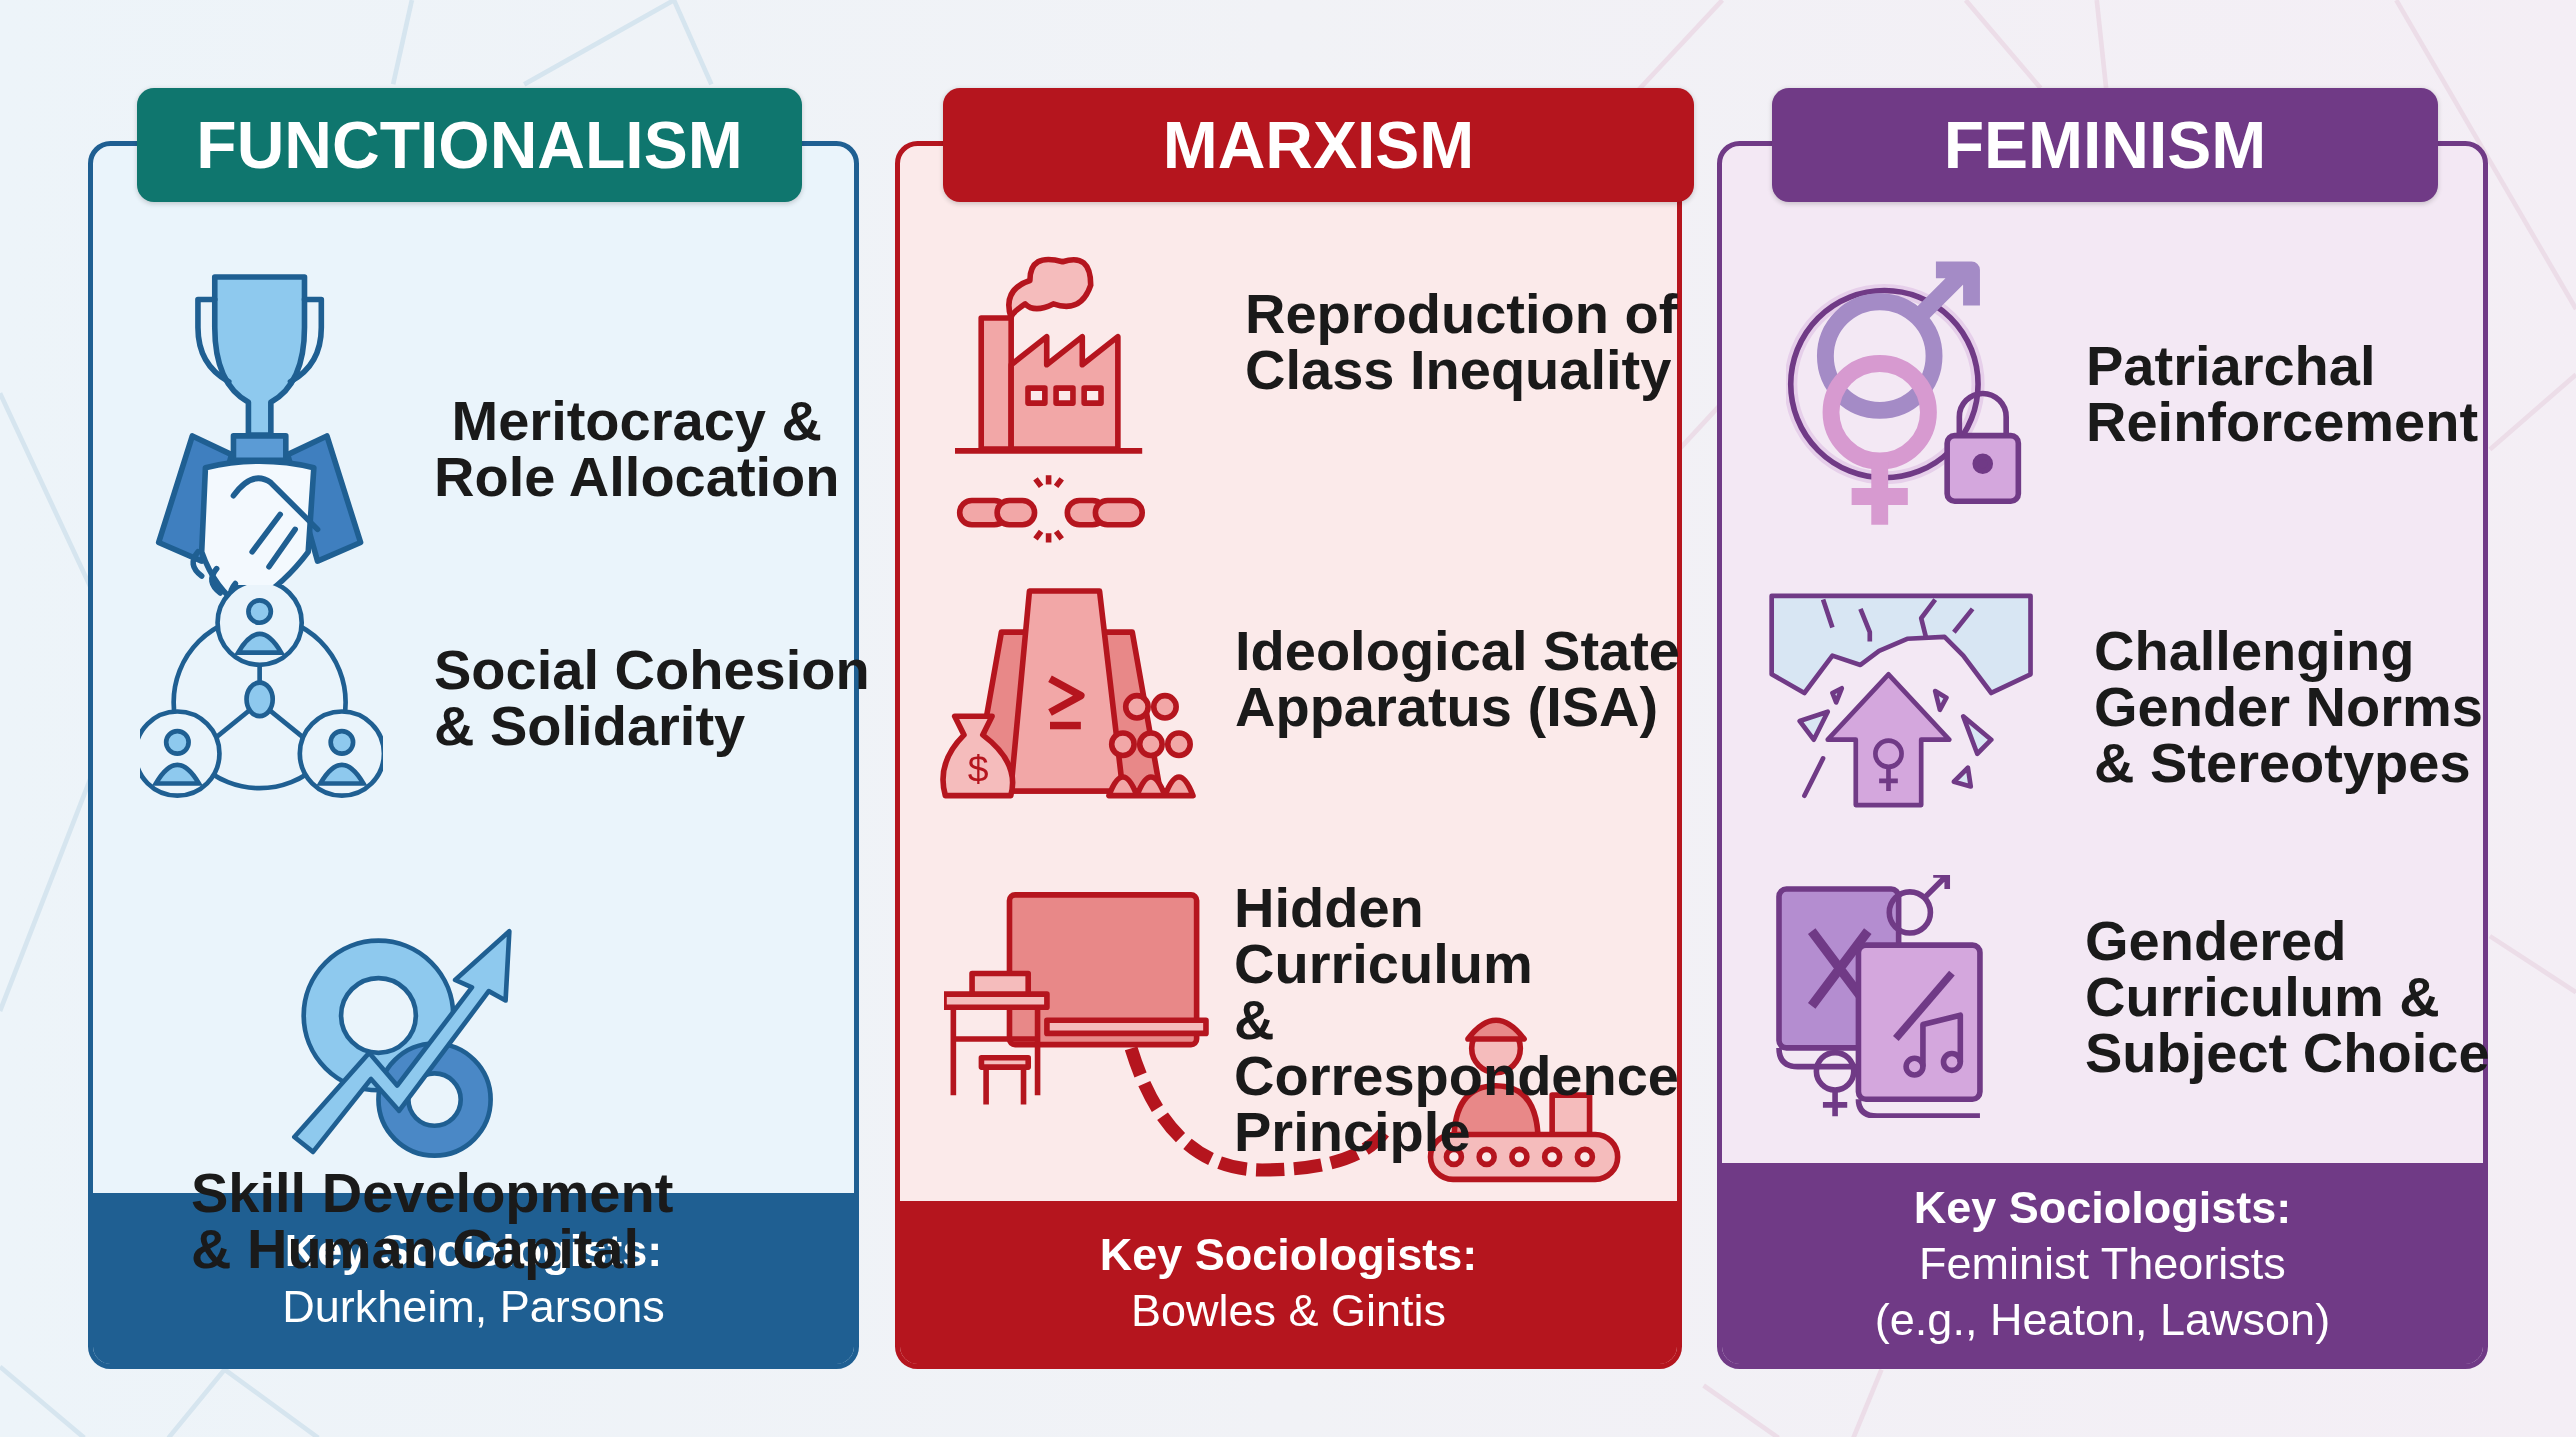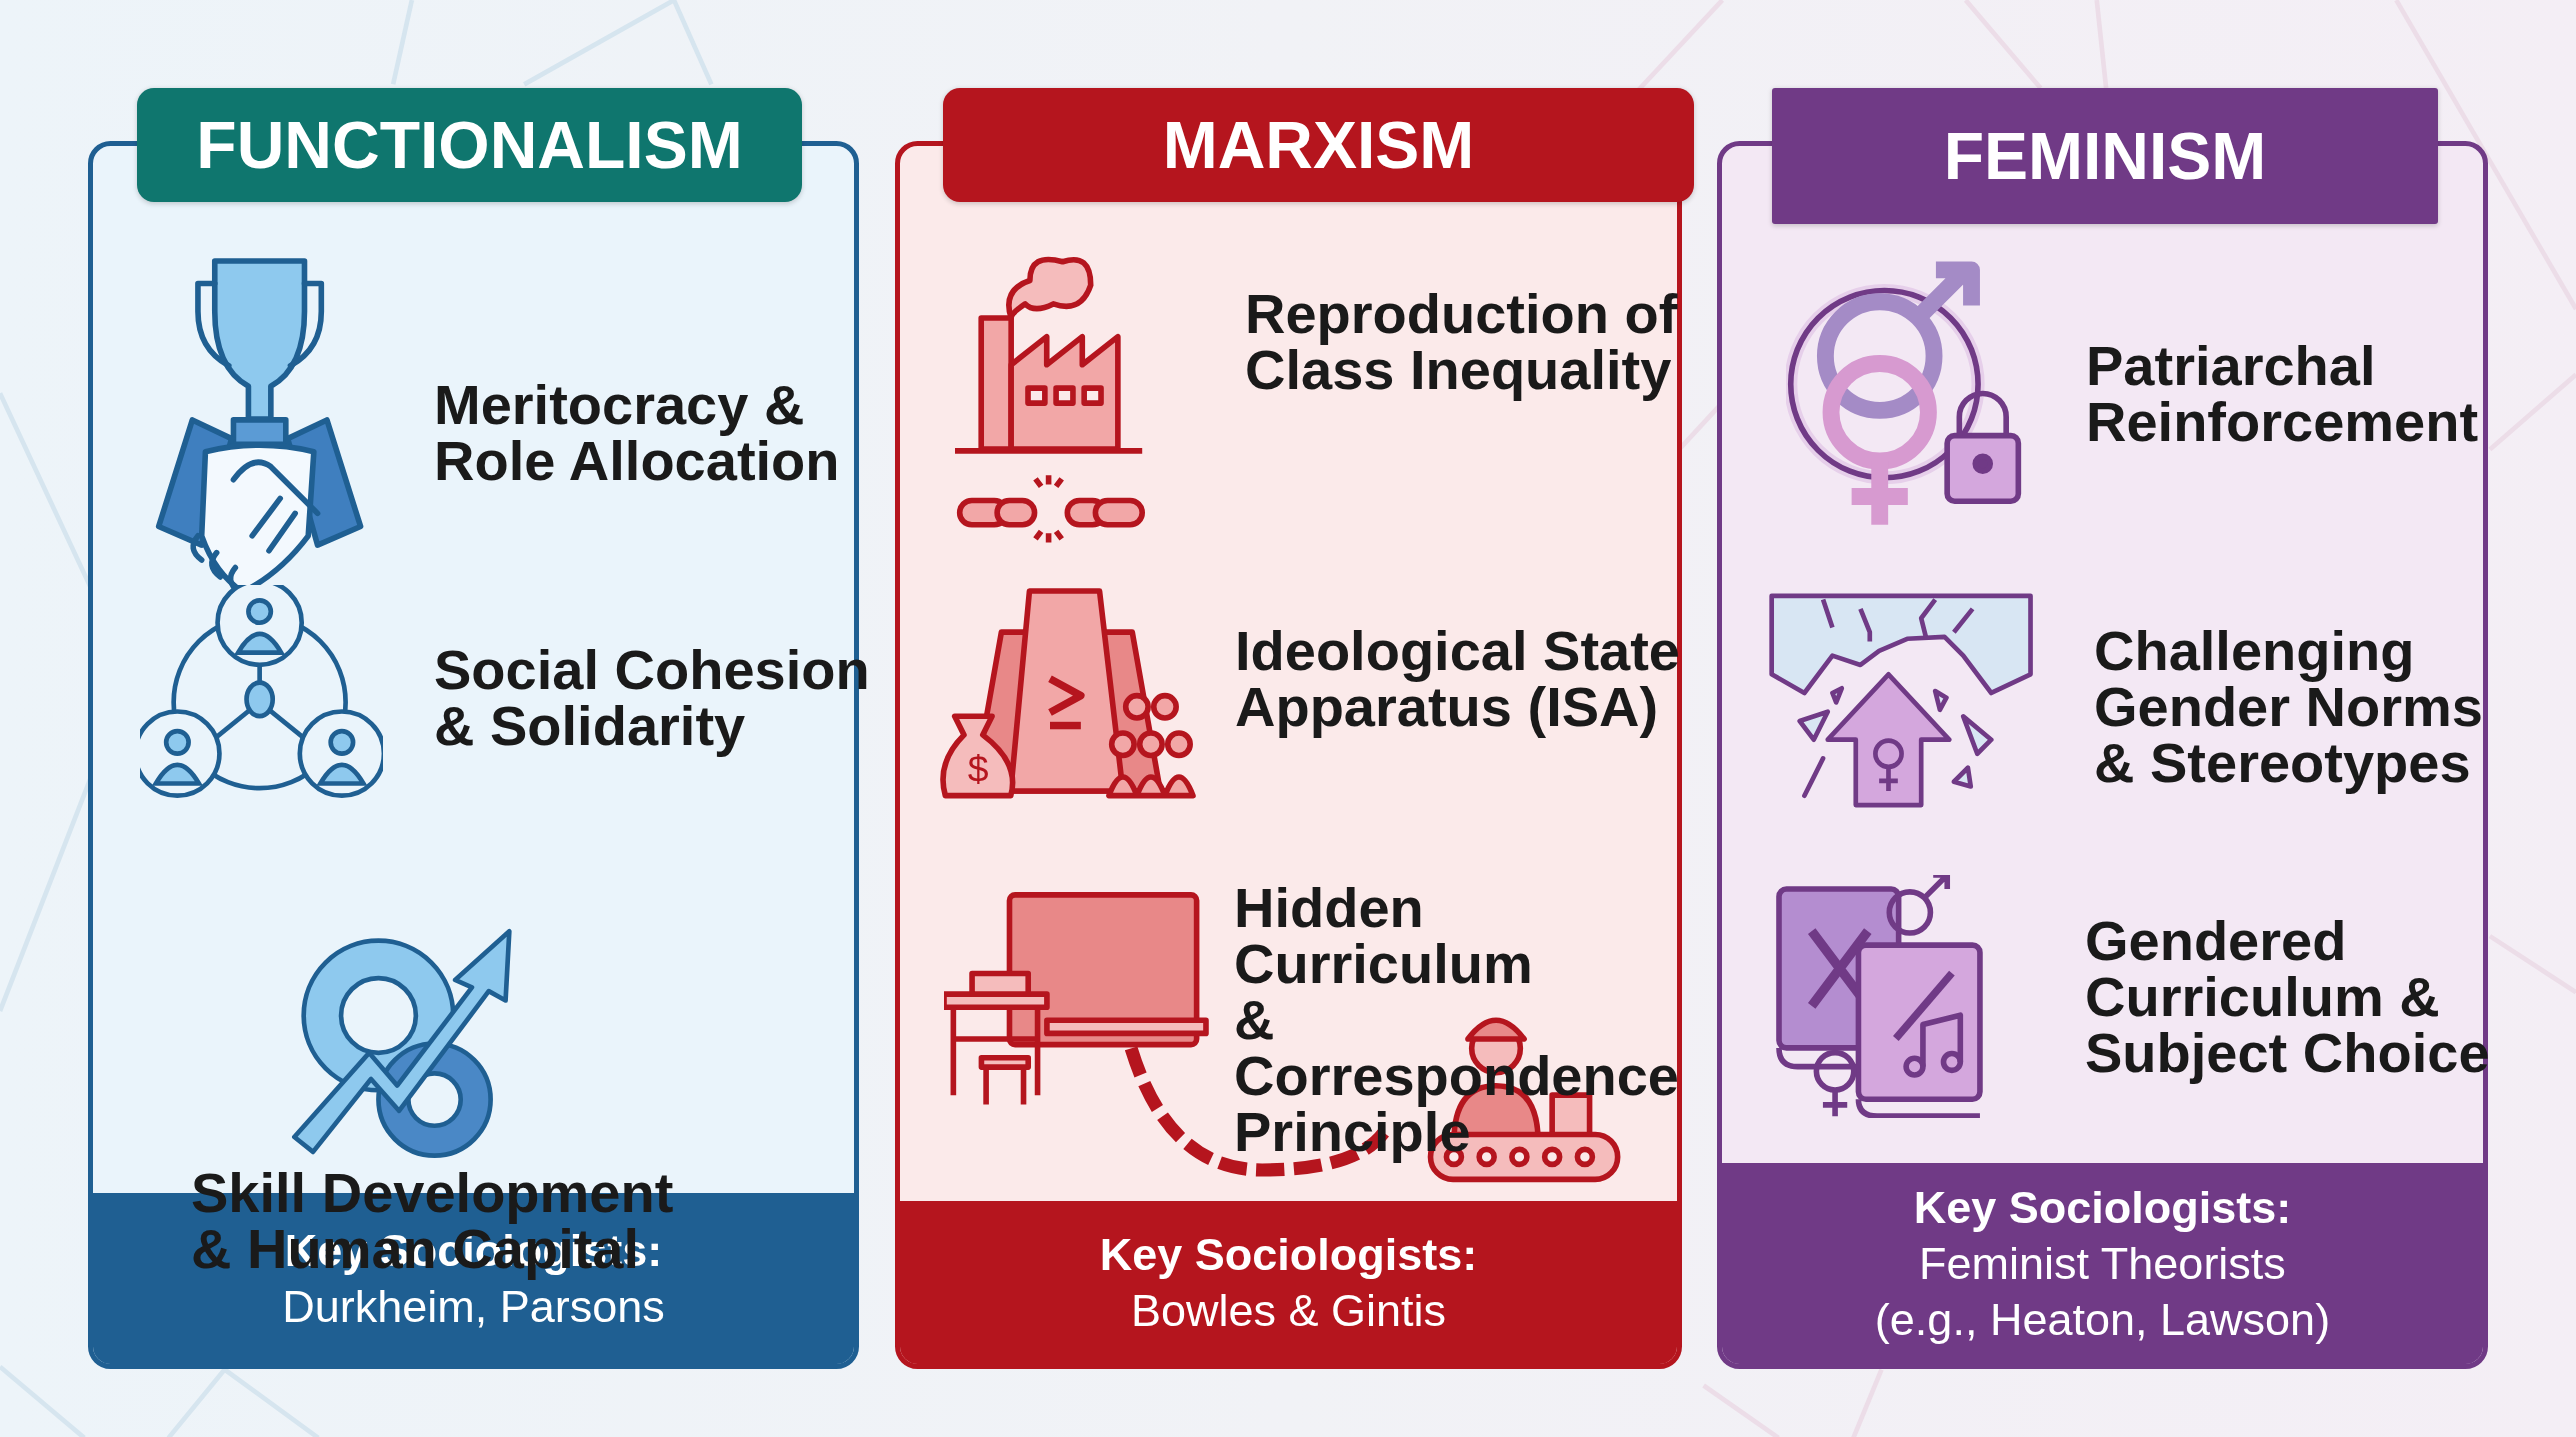--- a/index.html
+++ b/index.html
@@ -52,21 +52,21 @@
 </svg>
 
 <div class="card" style="left:88px; width:771px; border-color:#1f5f92; background:#eaf4fb;">
   <div class="footer" style="top:1047px; background:#1f5f92;">
     <div class="f-title">Key Sociologists:</div>
     <div class="f-names">Durkheim, Parsons</div>
   </div>
 </div>
 <div class="card-header-abs" style="position:absolute; left:137px; top:88px; width:665px; height:114px; border-radius:17px; background:#0f766e; color:#fff; font-weight:700; font-size:66px; display:flex; align-items:center; justify-content:center; box-shadow:0 1.9px 5.6px rgba(0,0,0,.18);">FUNCTIONALISM</div>
 
-<div class="row" style="left:140px; top:255px;">
+<div class="row" style="left:140px; top:271px;text-align:center;">
   <svg class="icon" width="243" height="356" viewBox="0 0 260 380">
     <g stroke="#1f5f92" stroke-width="6" fill="#8ec9ee" stroke-linejoin="round" stroke-linecap="round">
       <path d="M80,6 H176 V60 Q176,120 140,140 V175 H116 V140 Q80,120 80,60 Z"></path>
       <path d="M80,30 H62 V60 Q62,100 95,118" fill="none"></path>
       <path d="M176,30 H194 V60 Q194,100 161,118" fill="none"></path>
       <rect x="100" y="176" width="56" height="26" fill="#5b9bd5"></rect>
       <path d="M20,290 L56,176 L98,196 L66,310 Z" fill="#3f7fbf"></path>
       <path d="M236,290 L200,176 L158,196 L190,310 Z" fill="#3f7fbf"></path>
       <path d="M70,210 Q128,196 186,210 L180,300 Q150,340 110,360 Q80,340 66,300 Z" fill="#f3f9fe"></path>
       <path d="M100,240 Q120,212 140,226 L190,276" fill="none"></path>
@@ -195,21 +195,21 @@
 Principle</div>
 </div>
 
 <div class="card" style="left:1717px; width:771px; border-color:#703a86; background:#f3e8f4;">
   <div class="footer" style="top:1017px; background:#703a86;">
     <div class="f-title">Key Sociologists:</div>
     <div class="f-names">Feminist Theorists
 (e.g., Heaton, Lawson)</div>
   </div>
 </div>
-<div style="position:absolute; left:1772px; top:88px; width:666px; height:136px; border-radius:3px; background:#703a86; color:#fff; font-weight:700; font-size:66px; display:flex; align-items:center; justify-content:center; box-shadow:0 1.9px 5.6px rgba(0,0,0,.18);">FEMINISM</div>
+<div style="position:absolute; left:1772px; top:88px; width:666px; height:114px; border-radius:17px; background:#703a86; color:#fff; font-weight:700; font-size:66px; display:flex; align-items:center; justify-content:center; box-shadow:0 1.9px 5.6px rgba(0,0,0,.18);">FEMINISM</div>
 
 <div class="row" style="left:1786px; top:253px;">
   <svg class="icon" width="253" height="281" viewBox="0 0 270 300">
     <g stroke="#703a86" stroke-width="6" stroke-linejoin="round">
       <circle cx="105" cy="140" r="100" fill="none" stroke-width="14" stroke="#e6cfea"></circle>
       <circle cx="105" cy="140" r="100" fill="none"></circle>
       <circle cx="100" cy="110" r="58" fill="none" stroke-width="18" stroke="#a48bc6"></circle>
       <path d="M140,70 L190,20 M160,18 H198 V56" fill="none" stroke="#a48bc6" stroke-width="18"></path>
       <circle cx="100" cy="170" r="52" fill="none" stroke-width="18" stroke="#d79ad0"></circle>
       <path d="M100,222 V290 M70,260 H130" stroke="#d79ad0" stroke-width="18" fill="none"></path>

